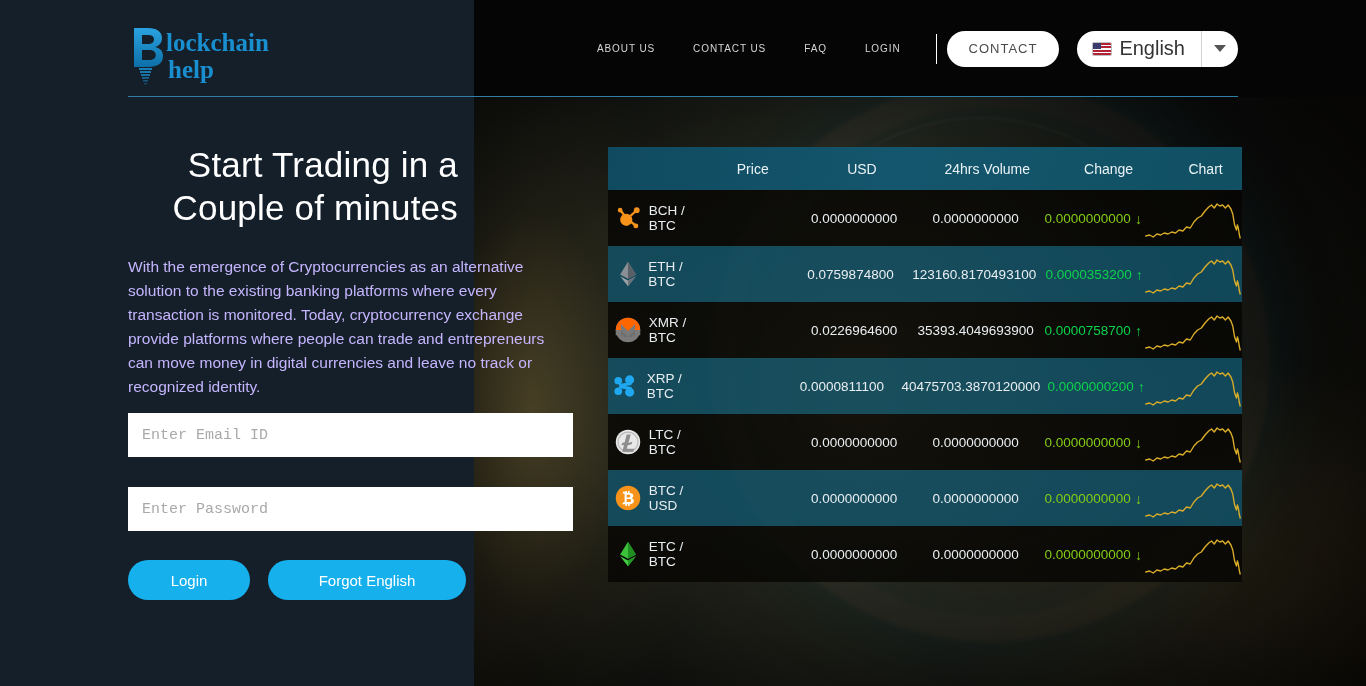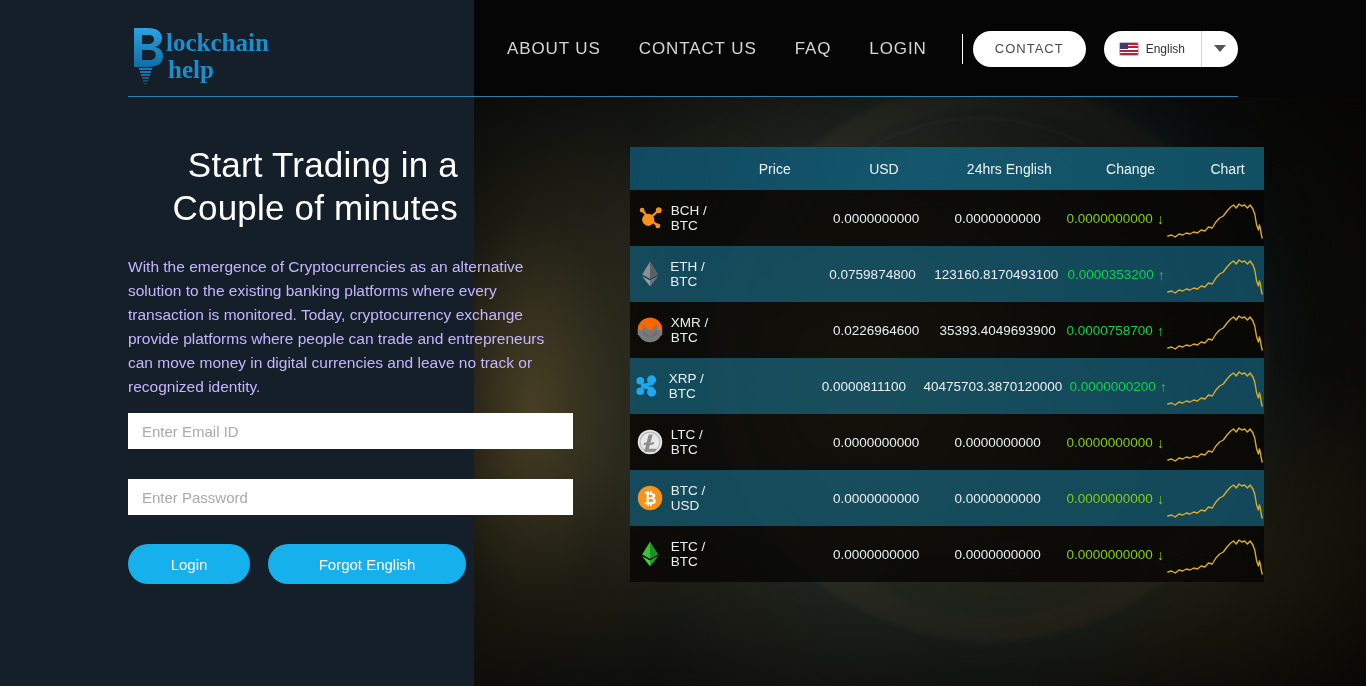--- a/index.html
+++ b/index.html
@@ -76,21 +76,21 @@
     width:150px; height:62px;font-weight:bold;
   }
   .logo svg{ display:block; }
 
   
   .nav{
     position:absolute; right:128px; top:0; height:97px;
     display:flex; align-items:center; gap:0;
   }
   .nav-link{
-    color:#d6d6d6; font-size:17px; letter-spacing:.9px;
+    color:#d6d6d6; font-size:10px; letter-spacing:.9px;
     text-decoration:none; padding:0 19px; line-height:97px;
     white-space:nowrap;
   }
   .nav-sep{
     width:1px; height:30px; background:#ffffff; margin:0 10px 0 16px;
   }
   .btn-register{
     background:#fff; color:#4a4a4a; border:none; border-radius:22px;
     font-size:13px; letter-spacing:1px; padding:0 22px; height:36px;
     font-family:"Liberation Sans", sans-serif; cursor:pointer;
@@ -98,21 +98,21 @@
   .lang-wrap{
     margin-left:18px; display:flex; align-items:center;
     background:#fff; border-radius:22px; height:36px; overflow:hidden;
     cursor:pointer;
   }
   .lang-main{
     display:flex; align-items:center; gap:8px;
     padding:0 16px 0 16px; height:36px;
     border-right:1px solid #d2d2d2;
   }
-  .lang-label{ color:#333; font-size:12px; }
+  .lang-label{ color:#333; font-size:20px; }
   .flag{
     width:18px; height:12px; border-radius:1px; position:relative;
     overflow:hidden; display:inline-block; flex:0 0 auto;
     background: repeating-linear-gradient(180deg,#b22234 0 1.7px,#ffffff 1.7px 3.4px);
     box-shadow:0 0 0 1px rgba(0,0,0,.25);
   }
   .flag .canton{
     position:absolute; left:0; top:0; width:8px; height:6.5px; background:#3c3b6e;
   }
   .lang-caret{
@@ -133,39 +133,39 @@
   }
   .hero h1{
     color:#fff; font-weight:400; font-size:35px; line-height:43px;
     letter-spacing:.2px; max-width:330px;text-align:right;
   }
   .hero p{
     margin-top:26px; color:#c4b5fd; font-size:15.5px; line-height:24px;
     max-width:438px; font-weight:400;
   }
   .field{
-    margin-top:0; width:445px; height:36px; background:#fff;
+    margin-top:0; width:445px; height:44px; background:#fff;
     border:none; outline:none; padding:0 14px;
-    font-size:15px; color:#333; font-family:Liberation Sans, sans-serif;
+    font-size:15px; color:#333; font-family:Liberation Mono, monospace;
   }
   .field::placeholder{ color:#a9a9a9; }
   .form-area{ position:absolute; left:128px; top:413px; z-index:5; }
   .gap22{ height:30px; }
   .btn-row{ display:flex; gap:18px; margin-top:29px; }
   .btn-pill{
     background:#16b0ec; color:#fff; border:none; border-radius:22px;
     height:40px; font-size:15px; cursor:pointer;
     font-family:"Liberation Sans", sans-serif;
   }
   .btn-login{ width:122px; }
   .btn-forgot{ width:198px; }
 
   
   .table{
-    position:absolute; left:630px; top:147px; width:634px; z-index:5;
+    position:absolute; left:608px; top:147px; width:634px; z-index:5;
     font-size:13px;
   }
   .t-head{
     display:flex; align-items:center; height:43px;
     background:linear-gradient(100deg,#0f4a60 0%, #14566d 45%, #115063 100%);
     color:#eaf2f5; font-size:14px;
   }
   .t-row{
     display:flex; align-items:center; height:56px;
     color:#e9eef2; font-size:13.5px;
@@ -276,21 +276,21 @@
       <button class="btn-pill btn-forgot">Forgot English</button>
     </div>
   </div>
 
   <div class="table">
     <div class="t-head">
       <div class="c-icon"></div>
       <div class="c-pair"></div>
       <div class="c-price">Price</div>
       <div class="c-vol">USD</div>
-      <div class="c-chg">24hrs English</div>
+      <div class="c-chg">24hrs Volume</div>
       <div class="c-chg">Change</div>
       <div class="c-chart">Chart</div>
     </div>
     <div id="rows">
         <div class="t-row dark">
           <div class="c-icon">
             <svg class="coin-svg" viewBox="0 0 32 32">
               <g fill="#f7931a" stroke="#f7931a" stroke-width="2.6" stroke-linecap="round">
       <line x1="15" y1="17" x2="25" y2="8"></line>
                 <line x1="15" y1="17" x2="24" y2="24"></line>

